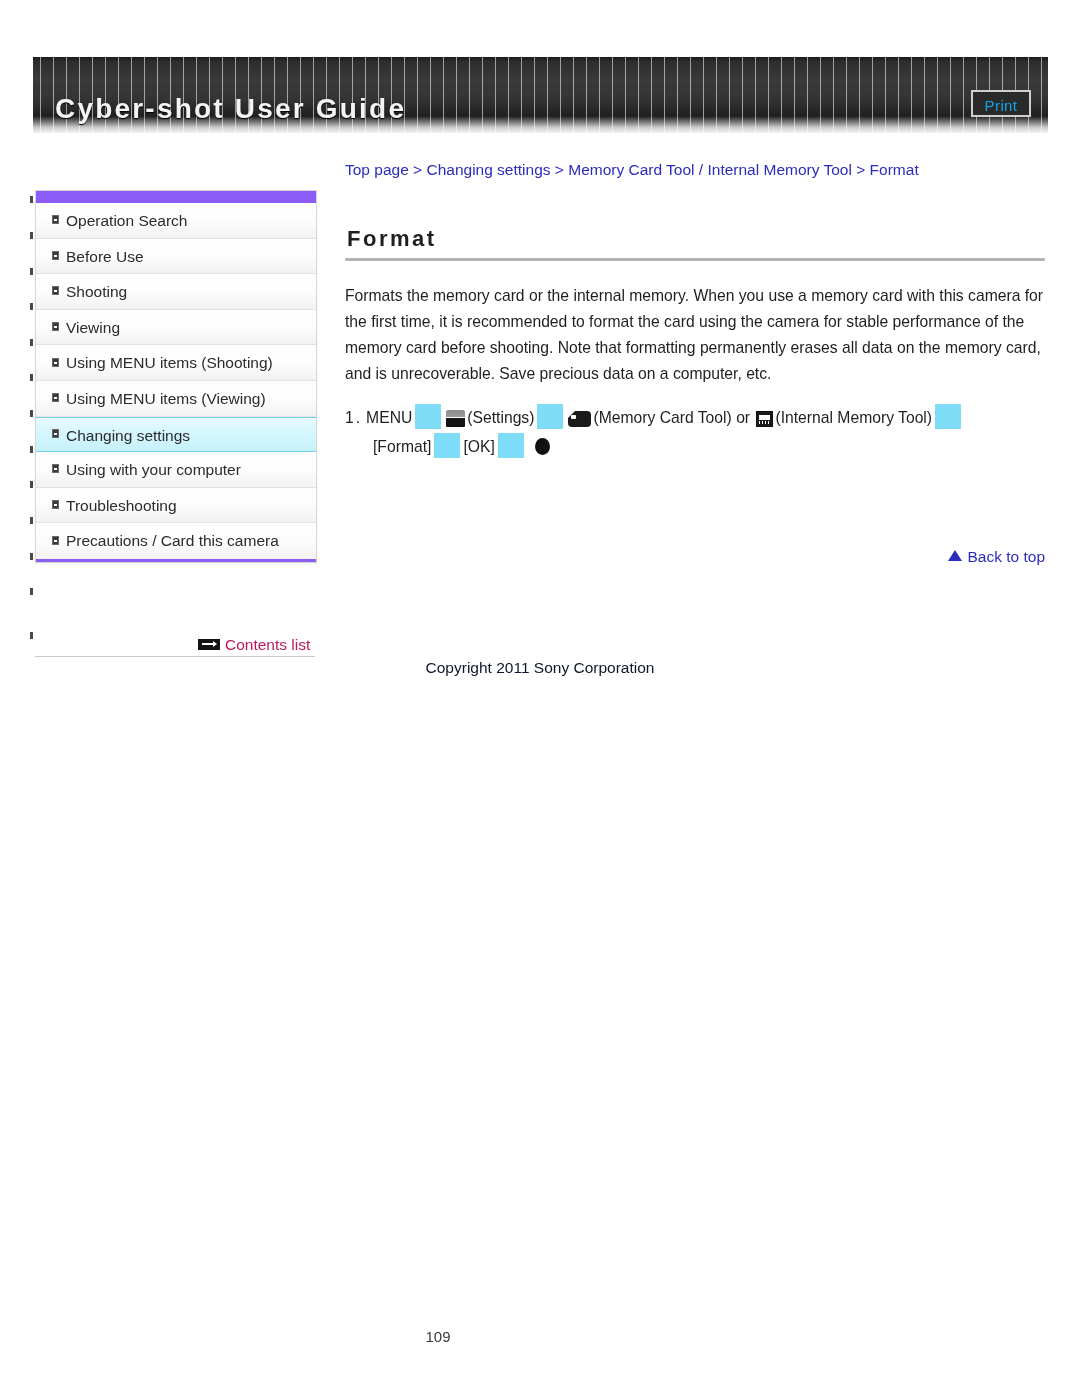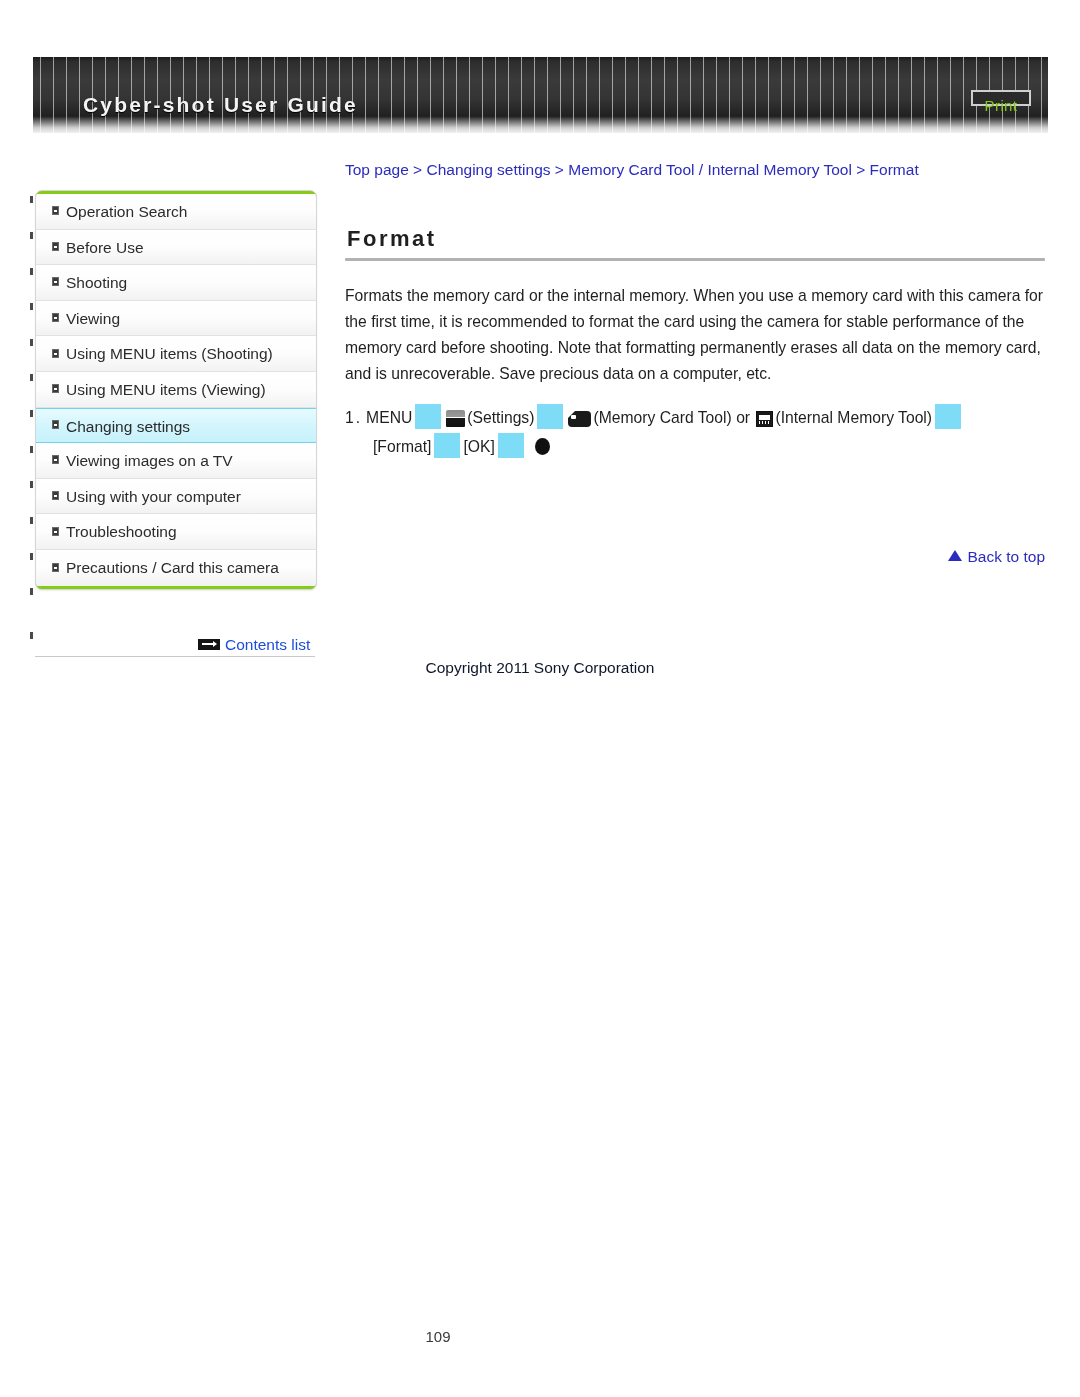--- a/index.html
+++ b/index.html
@@ -38,37 +38,36 @@
         #343434 55%,
         #202020 78%,
         #cfcfcf 93%,
         #f2f2f2 100%);
     overflow: hidden;
   }
   .banner-title {
     position: absolute;
     left: 22px;
     top: 36px;
-    font-size: 21px;
+    font-size: 28px;
     font-weight: bold;
     color: #f4f4f4;
     letter-spacing: 2.2px;
     white-space: nowrap;
     text-shadow: 0 1px 1px #000;
-    padding-left: 28px;
   }
   .print-btn {
     position: absolute;
     right: 17px;
     top: 33px;
     width: 60px;
-    height: 16px;
+    height: 27px;
     border: 2px solid #cfcfcf;
     background: #2a2a2a;
-    color: #84cc16;
+    color: #0ea5e9;
     font-size: 15px;
     line-height: 27px;
     text-align: center;
     box-sizing: border-box;
     letter-spacing: 0.4px;
   }
 
   
   .breadcrumb {
     position: absolute;
@@ -83,25 +82,25 @@
   .breadcrumb .crumb { color: #2b2bbd; }
   .breadcrumb .sep { color: #2b2bbd; }
 
   
   .sidebar {
     position: absolute;
     left: 35px;
     top: 190px;
     width: 280px;
     border: 1px solid #d6d6d6;
-    border-radius: 7px;
-    background: #84cc16;
+    border-radius: 1px;
+    background: #8b5cf6;
     box-shadow: 0 1px 2px rgba(0,0,0,0.07);
     overflow: hidden;
-    padding-top: 3px;
+    padding-top: 12px;
     padding-bottom: 3px;
   }
   .nav-item {
     position: relative;
     height: 35.6px;
     line-height: 35.6px;
     padding-left: 30px;
     font-size: 15.5px;
     color: #2b2b2b;
     border-bottom: 1px solid #e2e2e2;
@@ -152,21 +151,21 @@
     background: #4a4a4a;
     display: block;
   }
 
   
   .contents-link {
     position: absolute;
     left: 198px;
     top: 636px;
     font-size: 15.5px;
-    color: #1d4ed8;
+    color: #be185d;
     white-space: nowrap;
   }
   .contents-icon {
     display: inline-block;
     width: 22px;
     height: 11px;
     background: #141414;
     position: relative;
     vertical-align: middle;
     margin-right: 5px;
@@ -443,24 +442,20 @@
   <div class="nav-item">
     <span class="bullet"></span>
     <span>Using MENU items (Viewing)</span>
   </div>
   <div class="nav-item active">
     <span class="bullet"></span>
     <span>Changing settings</span>
   </div>
   <div class="nav-item">
     <span class="bullet"></span>
-    <span>Viewing images on a TV</span>
-  </div>
-  <div class="nav-item">
-    <span class="bullet"></span>
     <span>Using with your computer</span>
   </div>
   <div class="nav-item">
     <span class="bullet"></span>
     <span>Troubleshooting</span>
   </div>
   <div class="nav-item">
     <span class="bullet"></span>
     <span>Precautions / Card this camera</span>
   </div>

